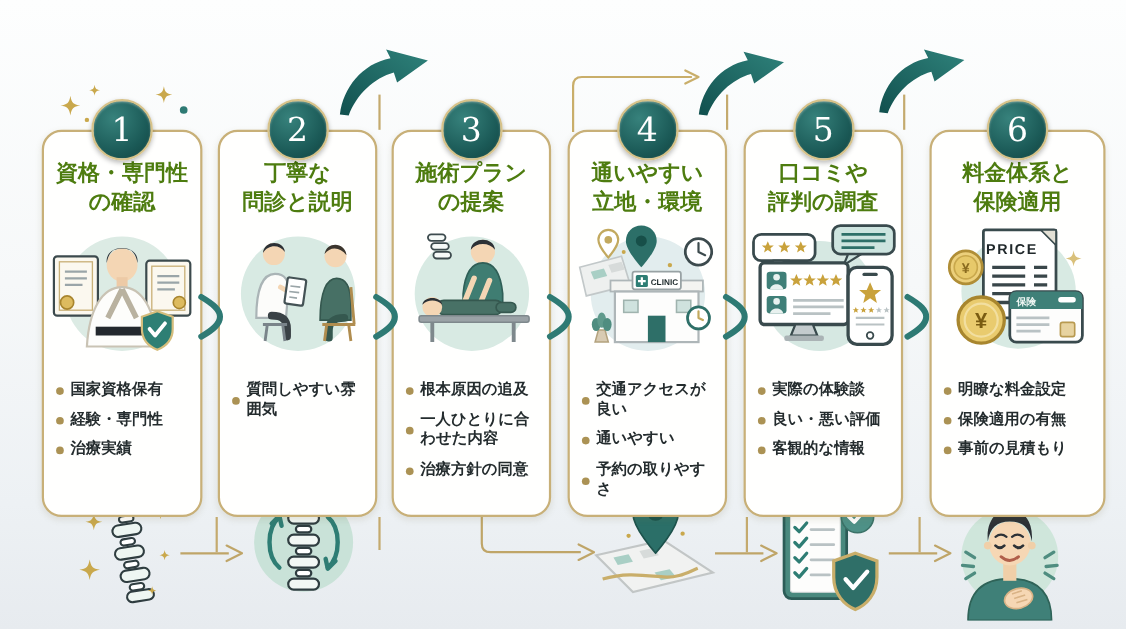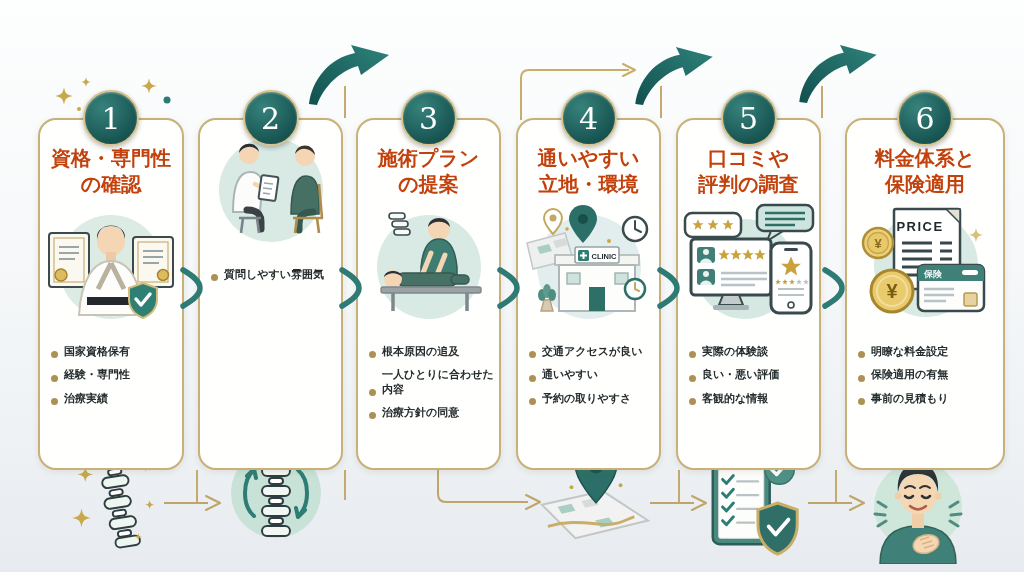--- a/index.html
+++ b/index.html
@@ -10,24 +10,24 @@
   .card{position:absolute;top:118px;height:352px;background:#fffffe;
     border:2px solid #c8b078;border-radius:18px;box-sizing:border-box;
     box-shadow:0 2px 6px rgba(120,110,70,.14);z-index:2;}
   .badge{position:absolute;top:-30px;left:50%;transform:translateX(-50%);
     width:52px;height:52px;border-radius:50%;
     background:radial-gradient(circle at 35% 30%,#37827c,#1b5a57 62%,#11423f 100%);
     border:2px solid #d6c28a;display:flex;align-items:center;justify-content:center;
     color:#fff;font-family:"DejaVu Serif",serif;font-size:30px;
     box-shadow:0 2px 5px rgba(0,0,0,.28), inset 0 1px 2px rgba(255,255,255,.35);}
   .title{margin:25px 2px 0;text-align:center;font-size:20px;font-weight:700;
-    color:#c2410c;line-height:1.3;letter-spacing:0;}
+    color:#4d7c0f;line-height:1.3;letter-spacing:0;}
   .illus{height:128px;margin:5px 0 0;display:flex;align-items:center;justify-content:center;}
   .bullets{list-style:none;margin:14px 0 0;padding:0 5px 0 11px;}
-  .bullets li{display:flex;align-items:flex-end;gap:6px;font-size:11px;font-weight:700;
+  .bullets li{display:flex;align-items:center;gap:6px;font-size:14px;font-weight:700;
     color:#242c2e;line-height:1.3;margin-bottom:9px;}
   .dot{flex:0 0 auto;width:7px;height:7px;border-radius:50%;background:#ab9254;margin-top:5px;}
   .goldline{position:absolute;width:2px;background:#c4aa6e;z-index:1;}
   svg text{font-family:"Liberation Sans",sans-serif;}
 </style>
 </head>
 <body>
 
 <div id="canvas">
 
@@ -130,20 +130,21 @@
           <span class="dot"></span>
           <span>治療実績</span>
         </li>
     </ul>
   </section>
 
   <section class="card" style="left:198px;width:145px">
     <div class="badge">
         <span>2</span>
       </div>
+    <h2 class="title"><span>丁寧な</span><br><span>問診と説明</span></h2>
     <div class="illus">
       <svg width="132" height="126" viewBox="0 0 132 126">
         <circle cx="66" cy="64" r="52" fill="#d8eae3"></circle>
         <circle cx="44" cy="28" r="10" fill="#f4d6b4"></circle>
         <path d="M34,27 C35,15 53,15 54,26 C49,19 39,19 34,27 Z" fill="#2c3136"></path>
         <path d="M28,86 C28,60 34,46 45,46 C54,46 58,52 57,62 L55,86 Z" fill="#fcfcfa" stroke="#aab4b6" stroke-width="2"></path>
         <path d="M50,58 L59,63" stroke="#f4d6b4" stroke-width="4.5" stroke-linecap="round"></path>
         <rect x="55" y="50" width="17" height="24" rx="2" fill="#fff" stroke="#445255" stroke-width="2" transform="rotate(8 63 62)"></rect>
         <path d="M59,57 l9,1 M58,62 l9,1 M58,67 l7,1" stroke="#9aa5a8" stroke-width="1.6"></path>
         <path d="M42,84 C52,84 56,88 56,96 L56,103" stroke="#3a4246" stroke-width="7" fill="none" stroke-linecap="round"></path>

